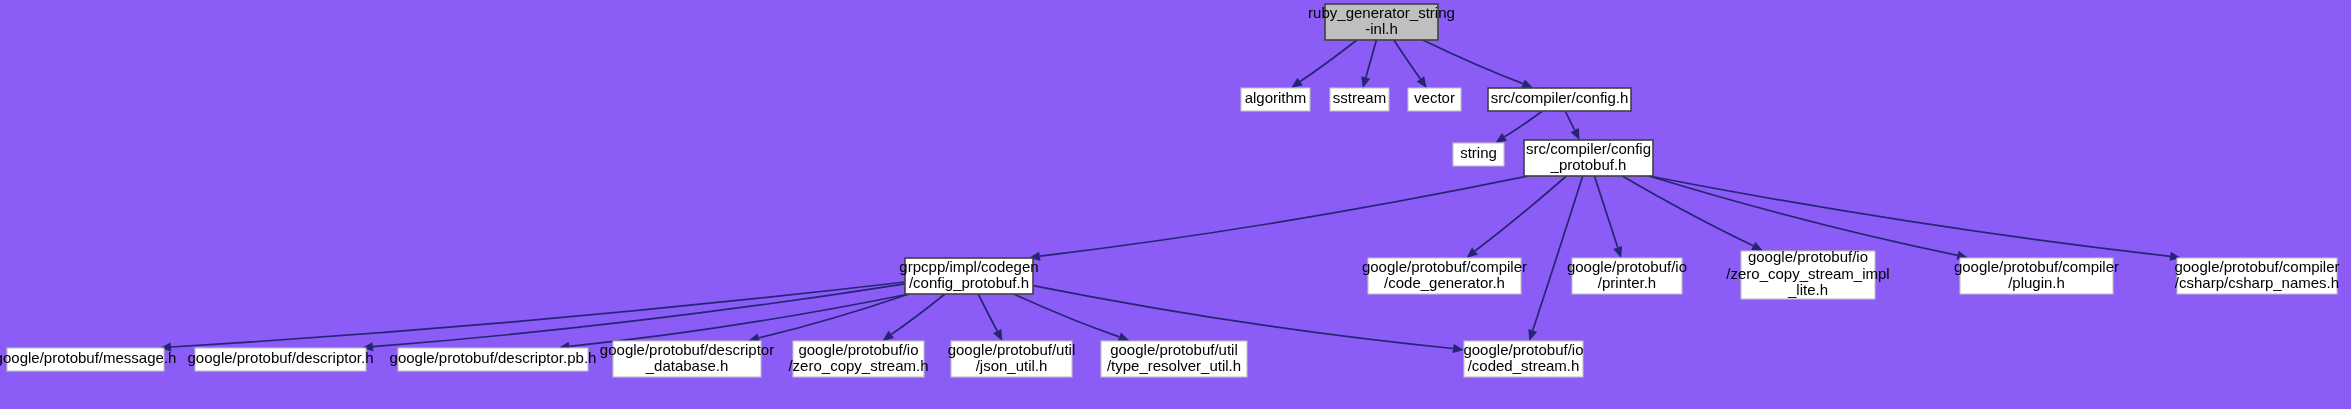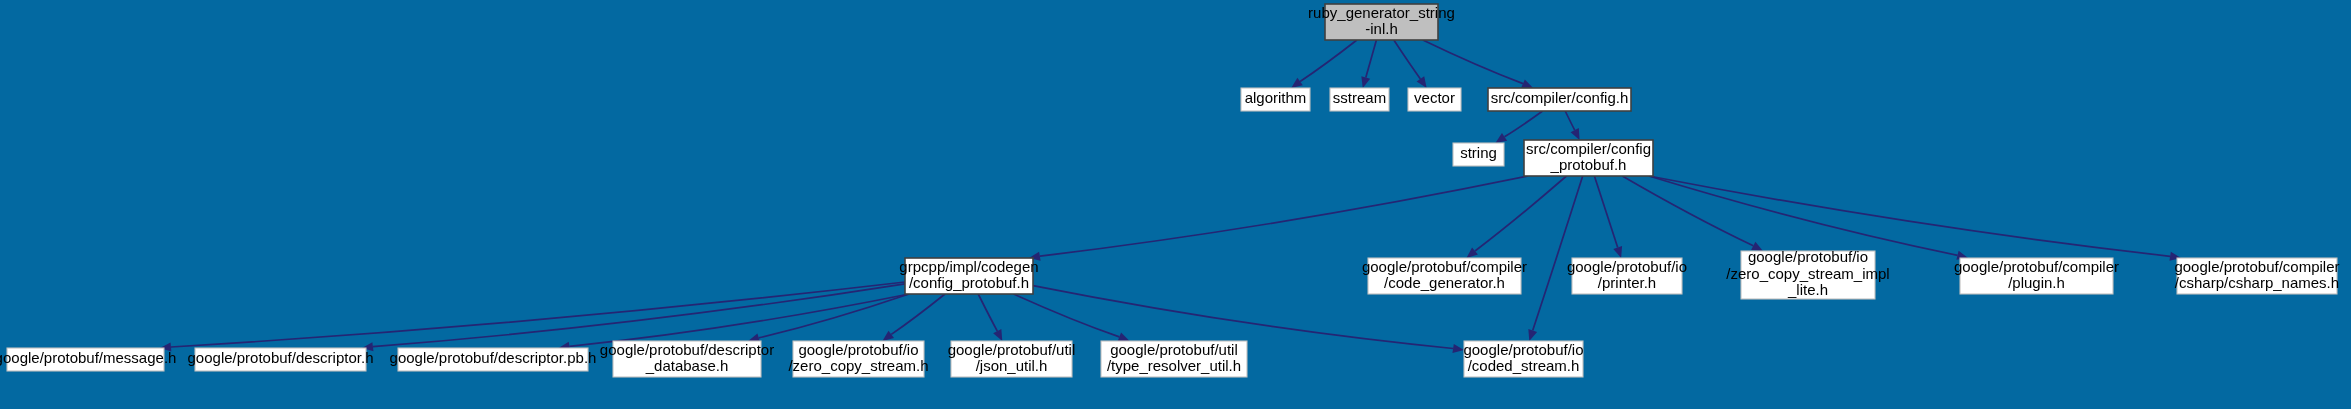--- a/index.html
+++ b/index.html
@@ -8,21 +8,21 @@
     background: #ffffff;
   }
   body {
     font-family: "Liberation Sans", sans-serif;
   }
   #graph-wrap {
     position: relative;
     width: 2351px;
     height: 409px;
     overflow: hidden;
-    background: #0369a1;
+    background: #8b5cf6;
   }
   svg#dep-graph {
     display: block;
     width: 2351px;
     height: 409px;
   }
   .node-box {
     fill: #ffffff;
     stroke: #c0c0c0;
     stroke-width: 1.1;

